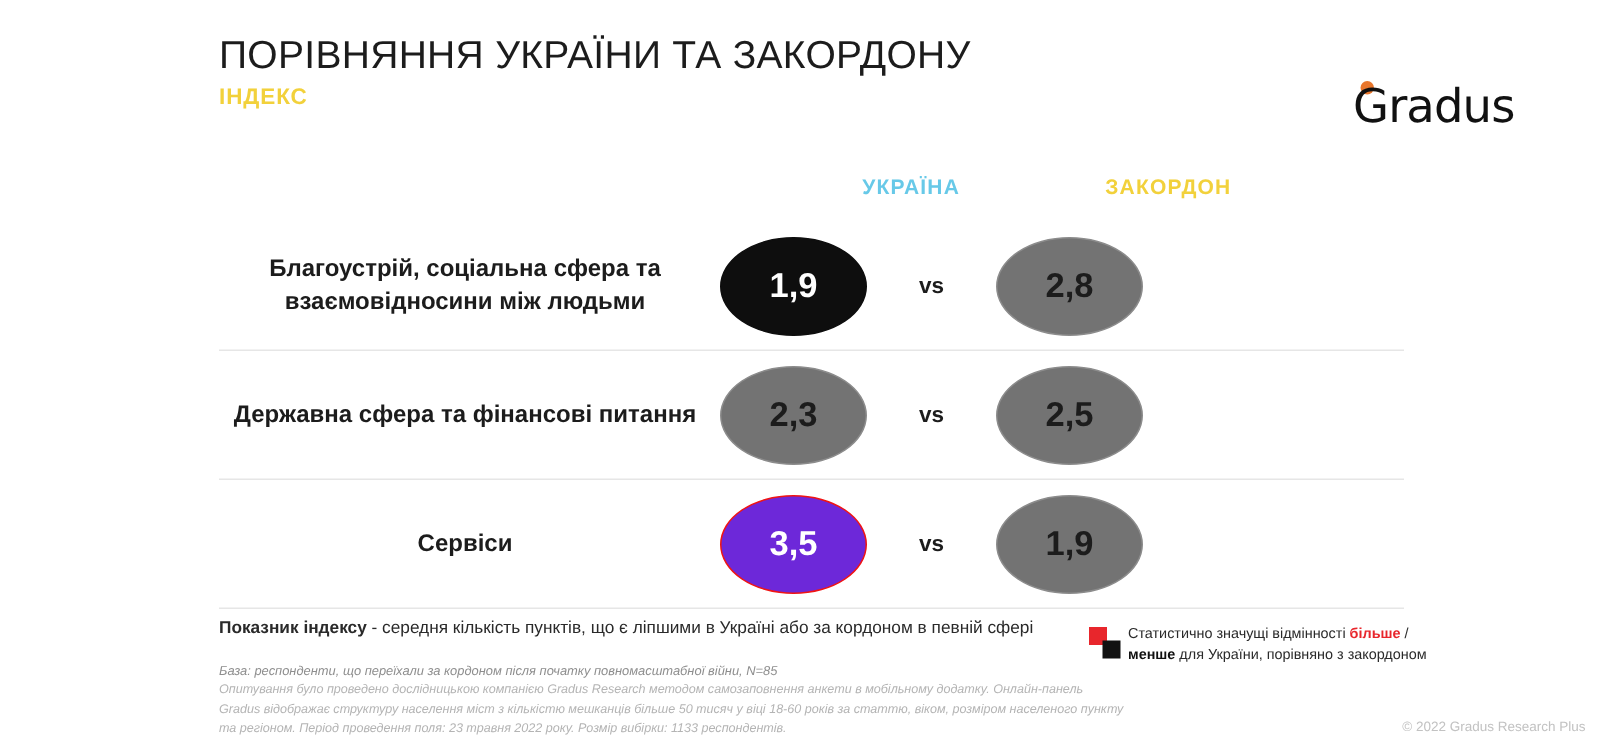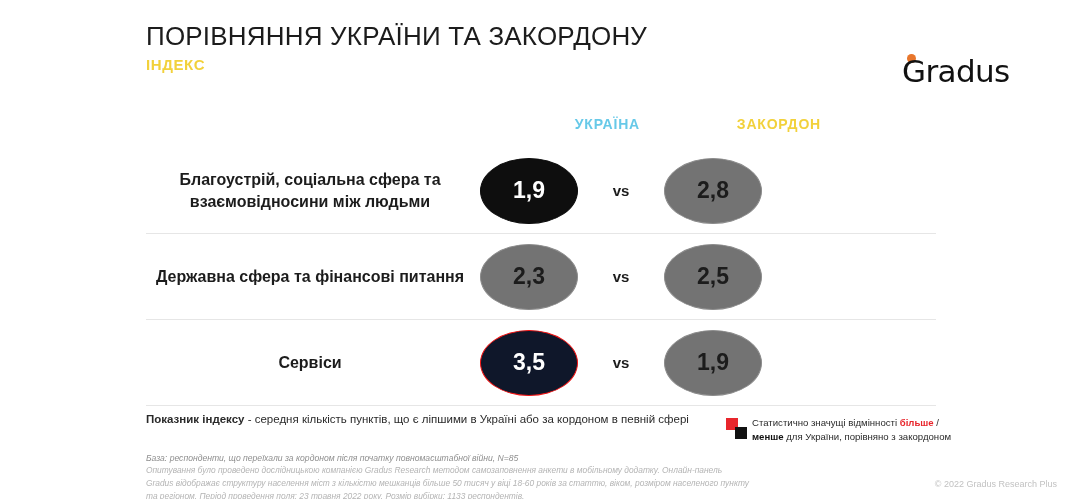--- a/index.html
+++ b/index.html
@@ -152,21 +152,21 @@
     background: #737373;
     border: 1px solid #8c8c8c;
     color: #1c1c1c;
   }
   .bubble.black {
     background: #0e0e0e;
     border: 1px solid #0e0e0e;
     color: #ffffff;
   }
   .bubble.red {
-    background: #0f172a;
+    background: #6d28d9;
     border: 1px solid #f01414;
     color: #ffffff;
   }
   .vs {
     width: 86px;
     text-align: center;
     font-size: 15px;
     font-weight: bold;
     color: #1c1c1c;
     flex: none;
@@ -182,21 +182,21 @@
   .index-note {
     font-size: 11.5px;
     color: #2a2a2a;
     line-height: 1.35;
     white-space: nowrap;
   }
   .index-note b {
     font-weight: bold;
   }
   .base-note {
-    margin-top: 24px;
+    margin-top: 13px;
     font-size: 8.6px;
     font-style: italic;
     color: #8e8e8e;
     line-height: 1.5;
     white-space: nowrap;
   }
   .method-note {
     font-size: 8.4px;
     font-style: italic;
     color: #b4b4b4;

